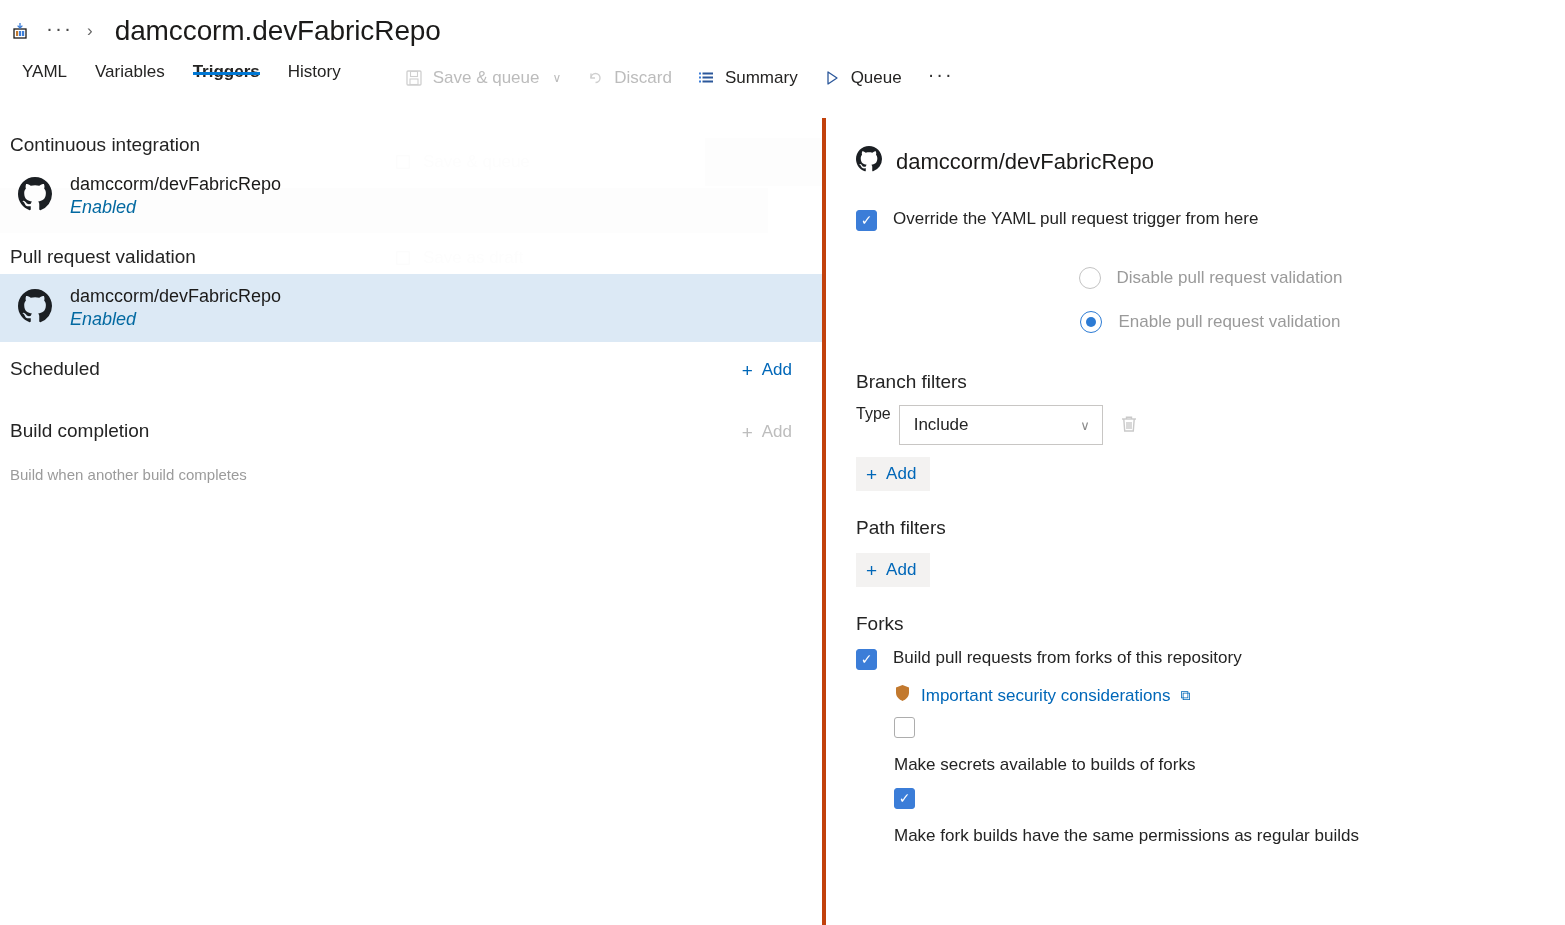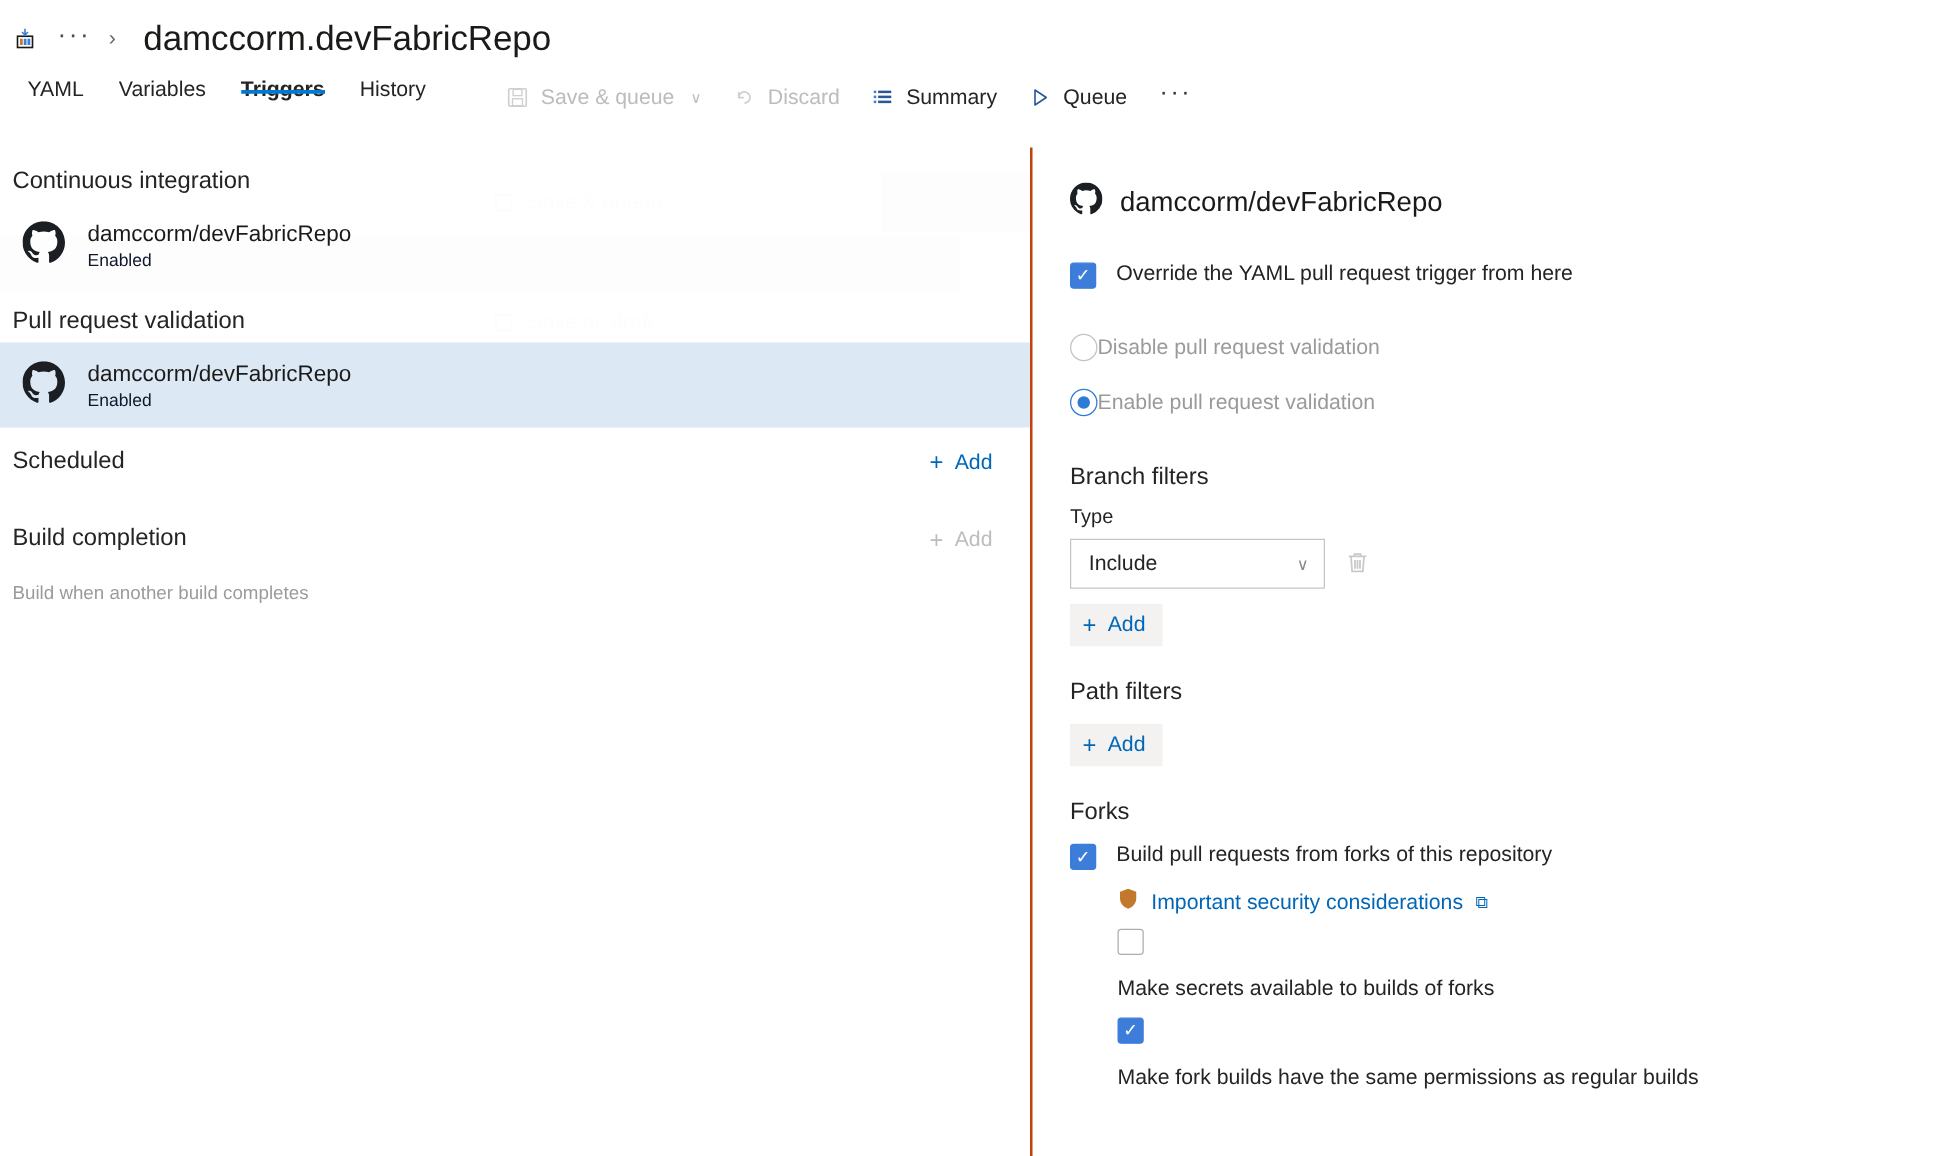--- a/index.html
+++ b/index.html
@@ -95,21 +95,21 @@
   
   #main {
     display: flex;
     height: calc(925px - 62px - 56px);
     position: relative;
     z-index: 2;
   }
   #left-pane {
     width: 826px;
     flex: 0 0 826px;
-    border-right: 2px solid #c2410c;
+    border-right: 4px solid #c2410c;
     position: relative;
     background: transparent;
   }
   #right-pane {
     flex: 1 1 auto;
     padding: 28px 0 0 30px;
     background: #fff;
   }
 
   
@@ -130,21 +130,21 @@
 
   .trigger-row {
     display: flex; align-items: center; gap: 18px;
     padding: 12px 0 12px 18px;
     height: 68px;
     cursor: pointer;
   }
   .trigger-row.selected { background: #dce9f5; }
   .tr-text { display: flex; flex-direction: column; gap: 2px; }
   .tr-name { font-size: 18px; color: #1b1a19; }
-  .tr-sub { font-size: 14px; color: #0f172a; }
+  .tr-sub { font-size: 18px; color: #0369a1; font-style: italic; }
   .empty-note { font-size: 15px; color: #9b9b9b; padding: 18px 0 0 10px; }
 
   
   .rp-title {
     display: flex; align-items: center; gap: 14px;
     font-size: 22px; color: #1b1a19;
     margin-bottom: 30px;
   }
   .check-row {
     display: flex; align-items: flex-start; gap: 16px;
@@ -154,37 +154,37 @@
     width: 21px; height: 21px; flex: 0 0 21px;
     border-radius: 3px; margin-top: 2px;
     display: flex; align-items: center; justify-content: center;
     cursor: pointer;
   }
   .cbx.on { background: #3b7dd8; border: 1px solid #3b7dd8; }
   .cbx.off { background: #fff; border: 1px solid #adadad; }
   .cbx .tick { color: #fff; font-size: 14px; line-height: 1; margin-top: -1px; }
   .cbx-label { font-size: 17px; color: #242424; line-height: 22px; }
 
-  .radio-row { display: flex; align-items: center; margin-bottom: 6px; height: 38px; }
+  .radio-row { display: flex; align-items: center; gap: 16px; margin-bottom: 6px; height: 38px; justify-content: center; }
   .rdo {
     width: 22px; height: 22px; flex: 0 0 22px;
     border-radius: 50%;
     display: flex; align-items: center; justify-content: center;
     cursor: pointer;
   }
   .rdo.off { border: 1.5px solid #c3c3c3; background: #fff; }
   .rdo.on  { border: 1.5px solid #2c7bd4; background: #fff; }
   .rdo .dot { width: 10px; height: 10px; border-radius: 50%; background: #2c7bd4; }
   .rdo-label { font-size: 17px; color: #9a9a9a; }
 
   .grp-head { font-size: 19px; color: #242424; margin: 30px 0 12px 0; }
   .grp-head.tight { margin-top: 26px; }
 
   .filters-grid { display: flex; align-items: flex-end; gap: 14px; }
-  .fld { display: flex; flex-direction: column; gap: 8px; }
+  .fld { display: flex; flex-direction: row; gap: 8px; }
   .fld-label { font-size: 16px; color: #242424; }
   .sel-box {
     width: 204px; height: 40px;
     border: 1px solid #c8c6c4; background: #fff;
     display: flex; align-items: center; justify-content: space-between;
     padding: 0 12px 0 14px;
     font-size: 17px; color: #242424;
     cursor: pointer;
   }
   .sel-caret { font-size: 13px; color: #8a8a8a; }

